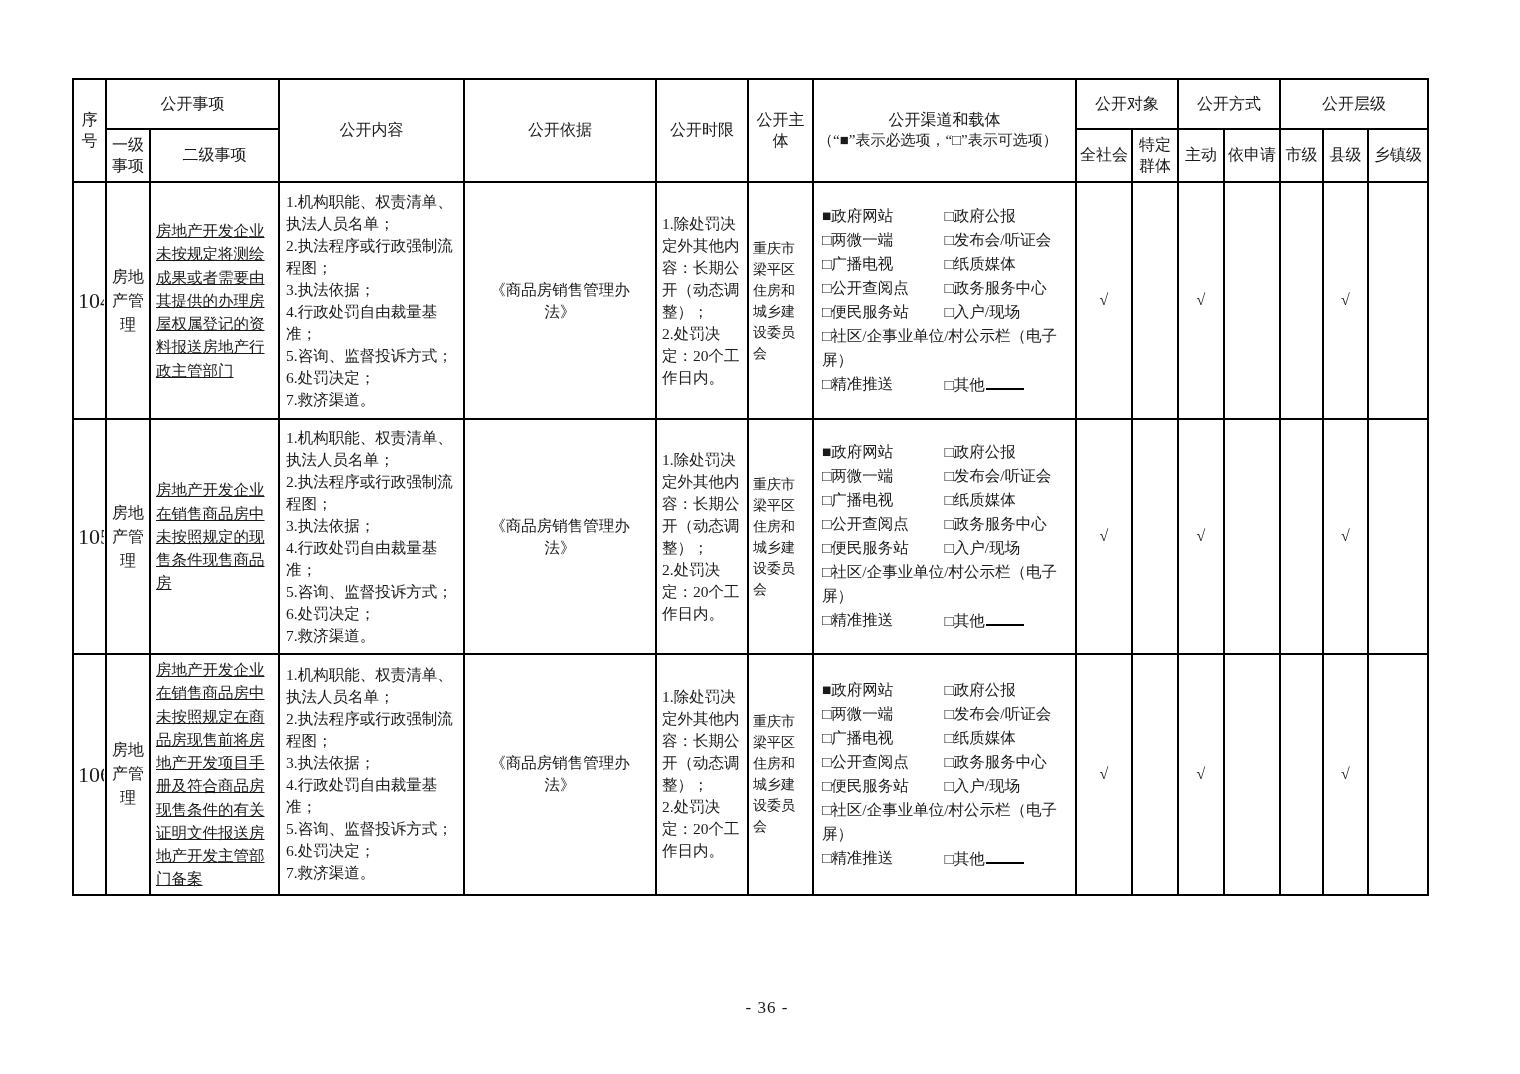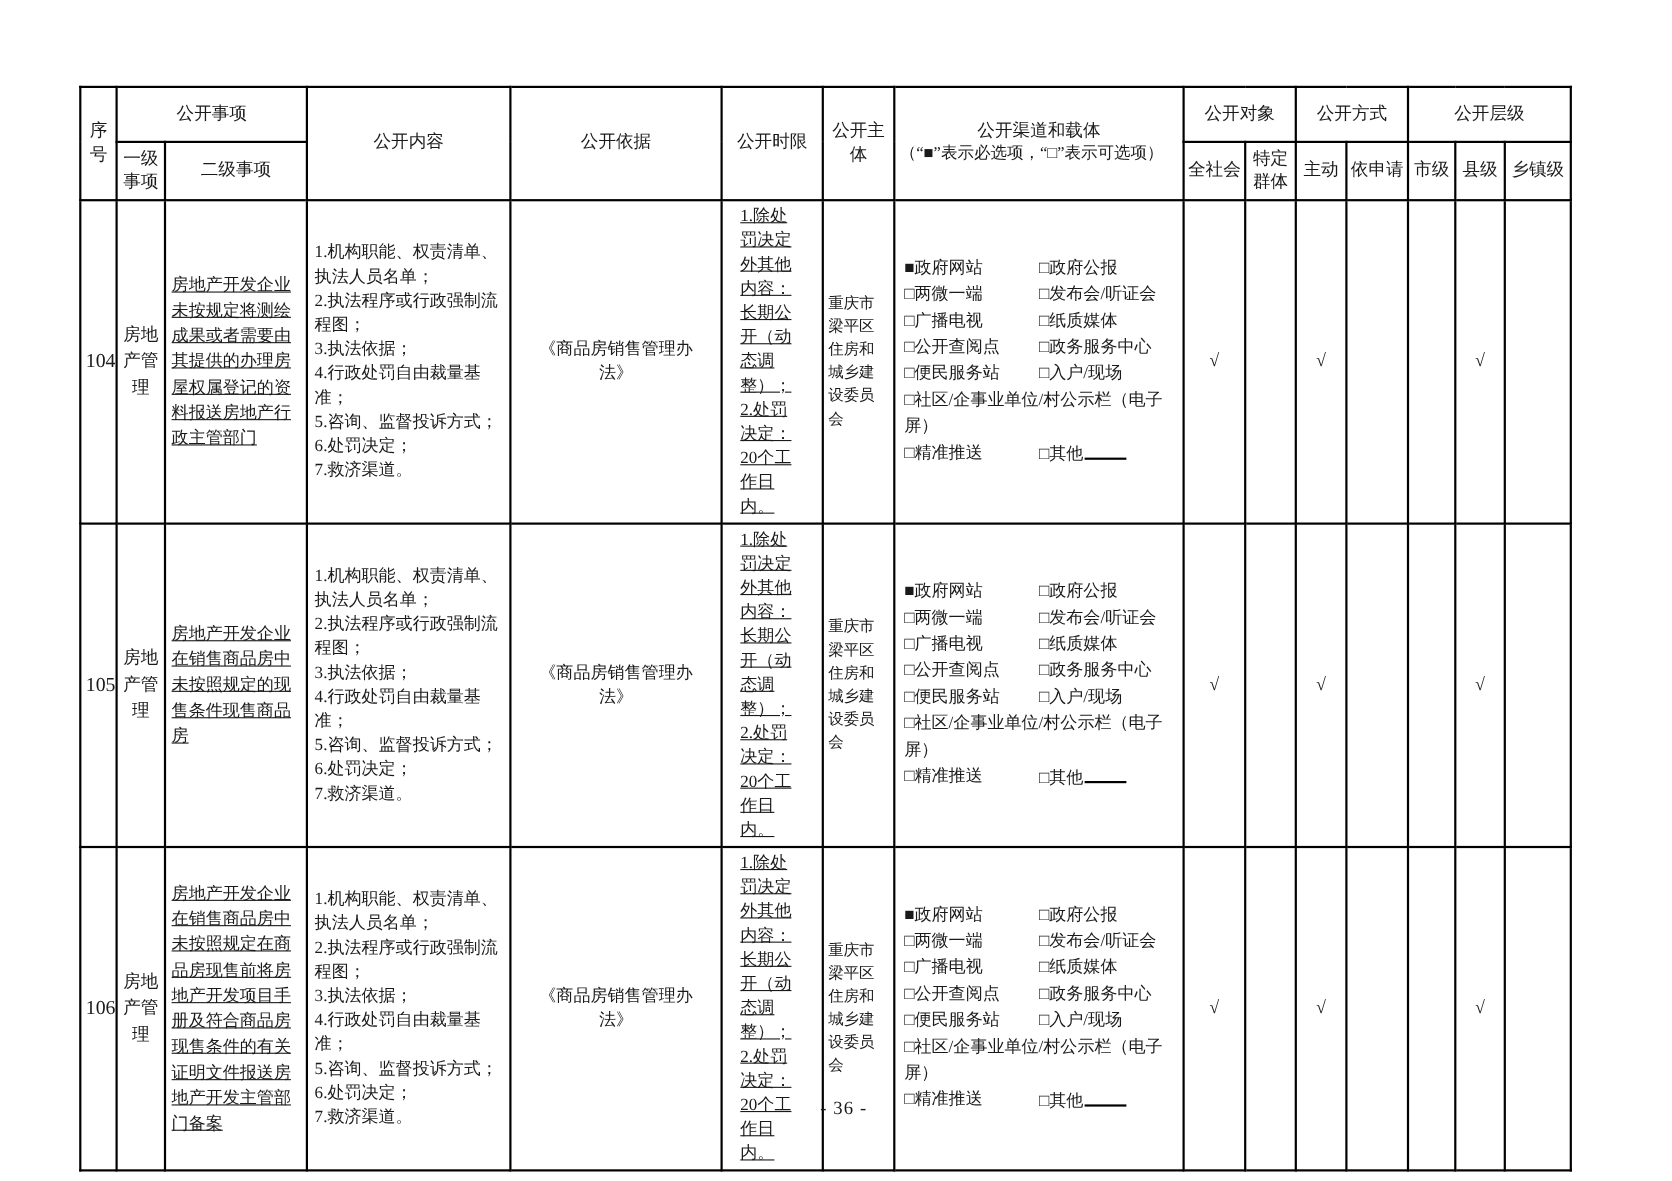--- a/index.html
+++ b/index.html
@@ -13,27 +13,27 @@
 
   tr.hr1{height:50px;}
   tr.hr2{height:53px;}
   tr.r104{height:237px;}
   tr.r105{height:235px;}
   tr.r106{height:235px;}
 
   .th-chan-title{text-align:center;font-size:16px;}
   .th-chan-note{text-align:left;font-size:15px;line-height:1.4;padding:0 2px;}
 
-  .c-num{text-align:center;font-size:18px;}
+  .c-num{text-align:center;font-size:22px;border-radius:13px;}
   .c-l1{text-align:center;font-size:16px;line-height:1.5;padding:2px 5px;}
   .c-l2{text-align:left;font-size:15.5px;line-height:1.5;padding:3px 5px;text-decoration:underline;}
   .c-content{text-align:left;padding:3px 6px;}
   .c-content .item{margin:0;}
   .c-basis{text-align:center;font-size:15.5px;padding:2px 18px;}
-  .c-time{text-align:left;padding:3px 16px;text-decoration:underline;}
+  .c-time{text-align:left;padding:3px 5px;}
   .c-subject{text-align:left;font-size:14px;line-height:1.5;padding:3px 4px;}
   .c-channels{text-align:left;padding:4px 8px;line-height:1.55;border-radius:16px;}
   .chan{display:inline-block;width:50%;vertical-align:top;box-sizing:border-box;white-space:normal;}
   .chan.wide{width:100%;}
   .blankline{display:inline-block;width:38px;height:1em;border-bottom:2px solid #000;margin-left:1px;}
   .c-mark{text-align:center;font-size:16px;}
 
   .page-number{position:absolute;left:12px;top:998px;width:1510px;text-align:center;font-size:17px;color:#1a1a1a;letter-spacing:1px;}
 </style>
 </head>

